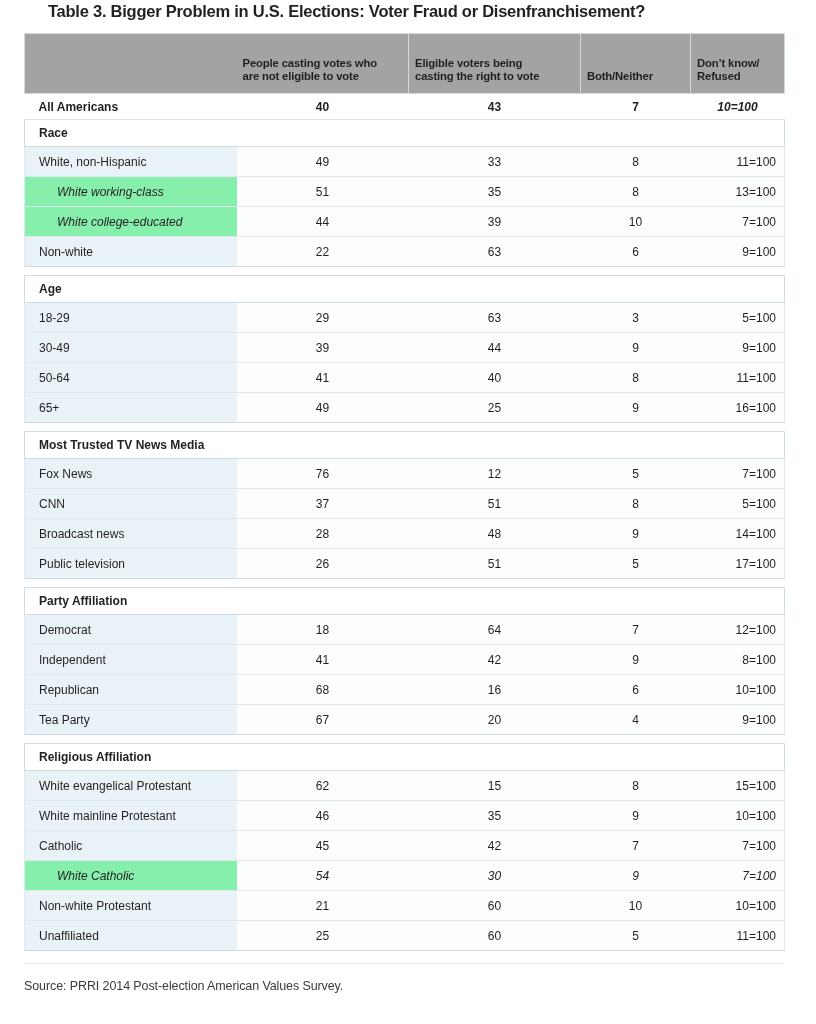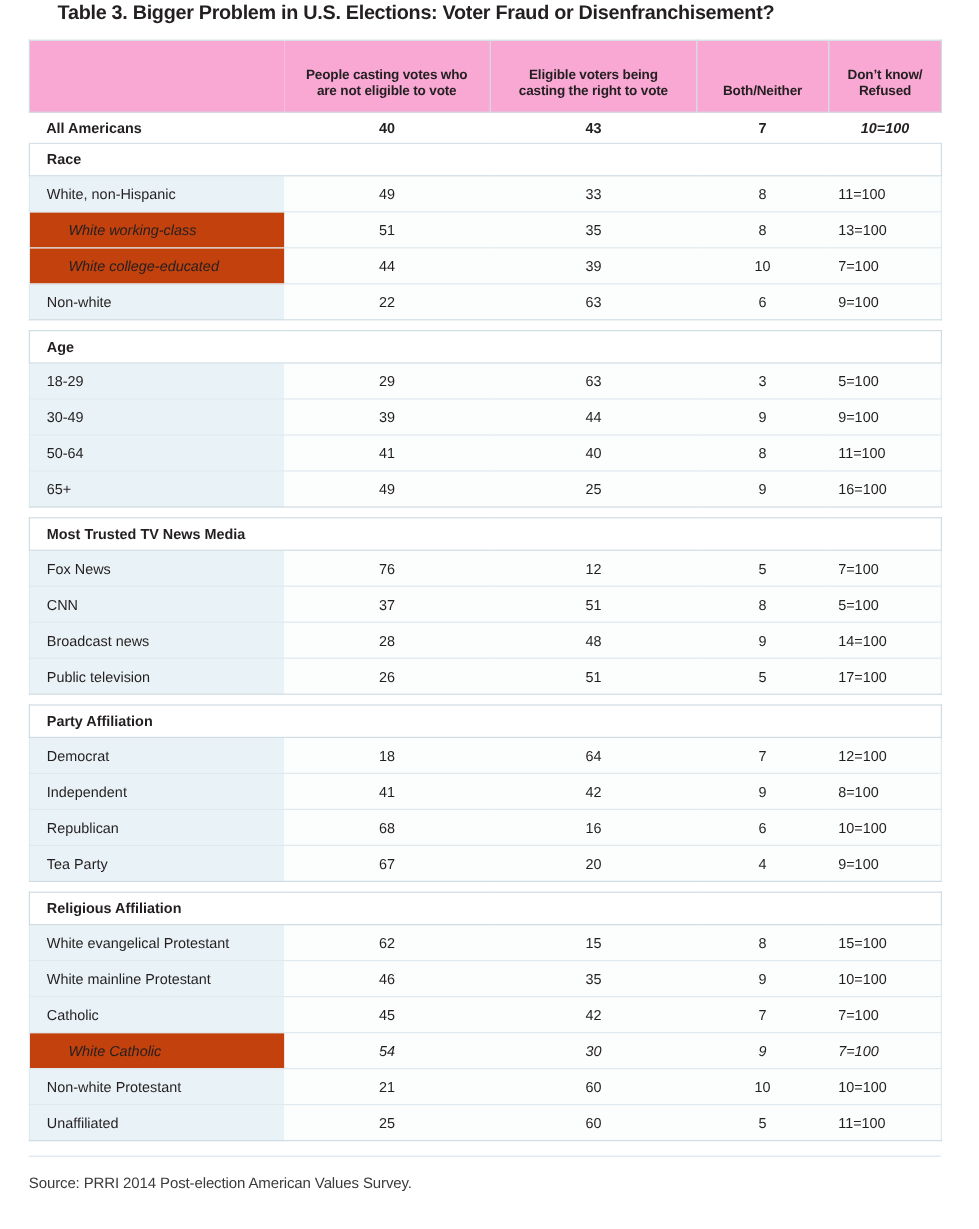--- a/index.html
+++ b/index.html
@@ -40,29 +40,29 @@
   }
   table.t3 col.c-label { width: 212px; }
   table.t3 col.c-a     { width: 172px; }
   table.t3 col.c-b     { width: 172px; }
   table.t3 col.c-c     { width: 110px; }
   table.t3 col.c-d     { width: 94px; }
 
   
   tr.head th {
     border: 1px solid #cfdce3;
-    background: #f9a8d4;
+    background: #a3a3a3;
     font-size: 11.3px;
     font-weight: bold;
     line-height: 1.22;
     letter-spacing: -0.15px;
     color: #231f20;
     vertical-align: bottom;
     padding: 8px 6px 9px 6px;
-    text-align: center;
+    text-align: left;
     height: 60px;
     box-sizing: border-box;
   }
   tr.head th.blank {
     border-right: none;
   }
   tr.head th.first-data {
     border-left: none;
   }
 
@@ -111,26 +111,26 @@
     box-sizing: border-box;
     background: #fcfdfd;
   }
   tr.data td.label {
     text-align: left;
     padding-left: 14px;
     background: #e9f2f6;
     border-left: 1px solid #dfe9ee;
   }
   tr.data td.num { text-align: center; }
-  tr.data td.dk  { text-align: left; border-right: 1px solid #dfe9ee; }
+  tr.data td.dk  { text-align: right; border-right: 1px solid #dfe9ee; }
 
   tr.data.sub td.label {
     font-style: italic;
     padding-left: 32px;
-    background: #c2410c;
+    background: #86efac;
   }
   tr.data.sub td.dk { }
   tr.data.all-italic td.num,
   tr.data.all-italic td.dk { font-style: italic; }
 
   tr.data.last td.label,
   tr.data.last td.num,
   tr.data.last td.dk { border-bottom: 1px solid #cfdce3; }
   tr.data.first td.label,
   tr.data.first td.num,

